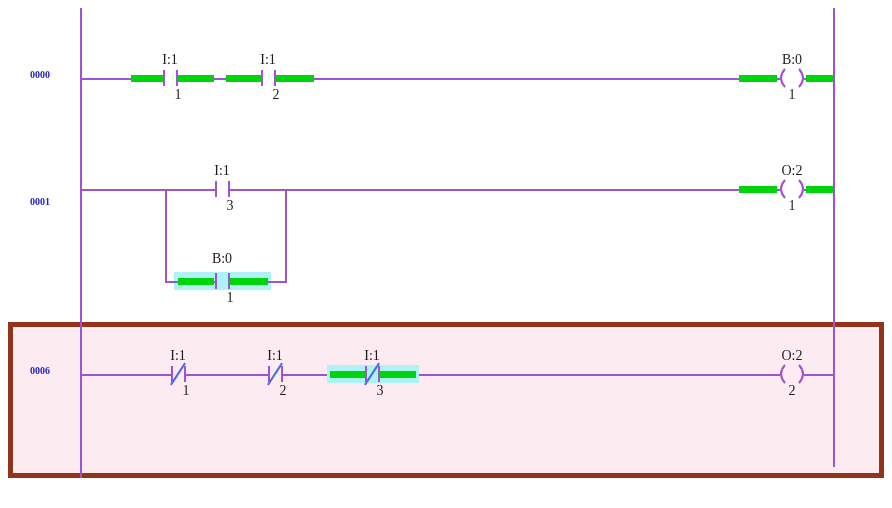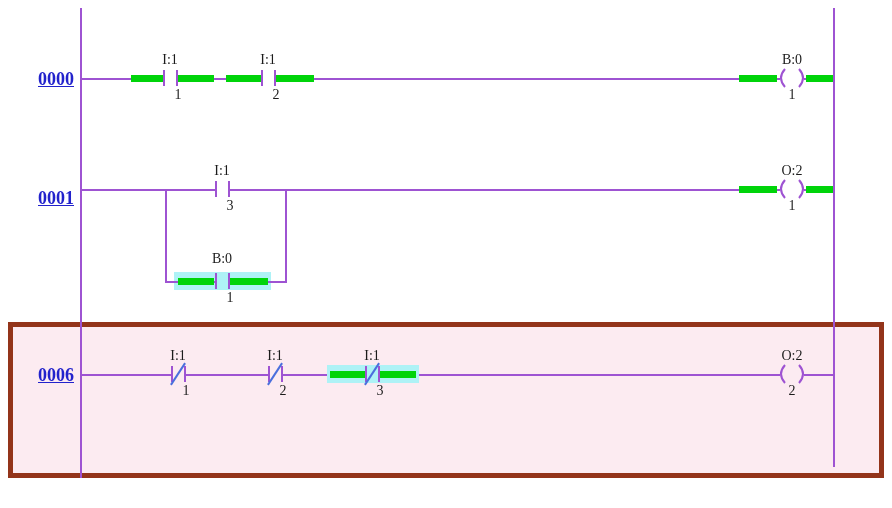--- a/index.html
+++ b/index.html
@@ -6,21 +6,21 @@
   .canvas{
     position:relative;width:892px;height:508px;background:#ffffff;overflow:hidden;
     font-family:"Liberation Serif", serif;
   }
   .wh{position:absolute;height:2px;background:var(--wire,#9e53d2);}
   .wv{position:absolute;width:2px;background:var(--wire,#9e53d2);}
   .bar{position:absolute;width:2px;height:16px;background:var(--wire,#9e53d2);}
   .glow{position:absolute;height:7px;background:var(--energized,#00d40a);}
   .cyanbox{position:absolute;background:var(--selection,#aef2f6);}
   .lbl{position:absolute;width:40px;text-align:center;font-size:14px;line-height:1.05;color:var(--label,#1b1b1b);}
-  .rnum{position:absolute;width:44px;text-align:right;font-size:18px;font-weight:bold;color:var(--rung_number,#2222cc);text-decoration:underline;}
+  .rnum{position:absolute;width:44px;text-align:left;font-size:10px;font-weight:bold;color:var(--rung_number,#2222cc);}
   .slash{position:absolute;width:2px;height:26px;background:var(--slash,#4a6fdd);transform:rotate(33deg);}
   .coil{position:absolute;}
   .coil path{fill:none;stroke:var(--wire,#9e53d2);stroke-width:2;}
   .rbox{position:absolute;border:5px solid var(--highlight_border,#93341a);background:var(--highlight_fill,#fcebf1);}
   .hit{position:absolute;background:transparent;}
 </style>
 </head>
 <body>
 
 <div class="canvas">
@@ -53,21 +53,21 @@
 
   <div class="glow" style="left:739px;top:75px;width:38px;"></div>
   <div class="glow" style="left:806px;top:75px;width:27px;"></div>
   <svg class="coil" style="left:776px;top:67px;" width="32" height="22" viewBox="0 0 32 22">
     <path d="M9 2 Q1 11 9 20"></path>
       <path d="M23 2 Q31 11 23 20"></path>
   </svg>
   <div class="lbl" style="left:772px;top:53px;">B:0</div>
   <div class="lbl" style="left:772px;top:88px;">1</div>
 
-  <div class="rnum" style="left:30px;top:188px;">0001</div>
+  <div class="rnum" style="left:30px;top:196px;">0001</div>
 
   <div class="wh" style="left:82px;top:189px;width:133px;"></div>
   <div class="wh" style="left:230px;top:189px;width:550px;"></div>
   <div class="wh" style="left:804px;top:189px;width:29px;"></div>
 
   <div class="bar" style="left:215px;top:181px;"></div>
   <div class="bar" style="left:228px;top:181px;"></div>
   <div class="lbl" style="left:202px;top:164px;">I:1</div>
   <div class="lbl" style="left:210px;top:199px;">3</div>
 

